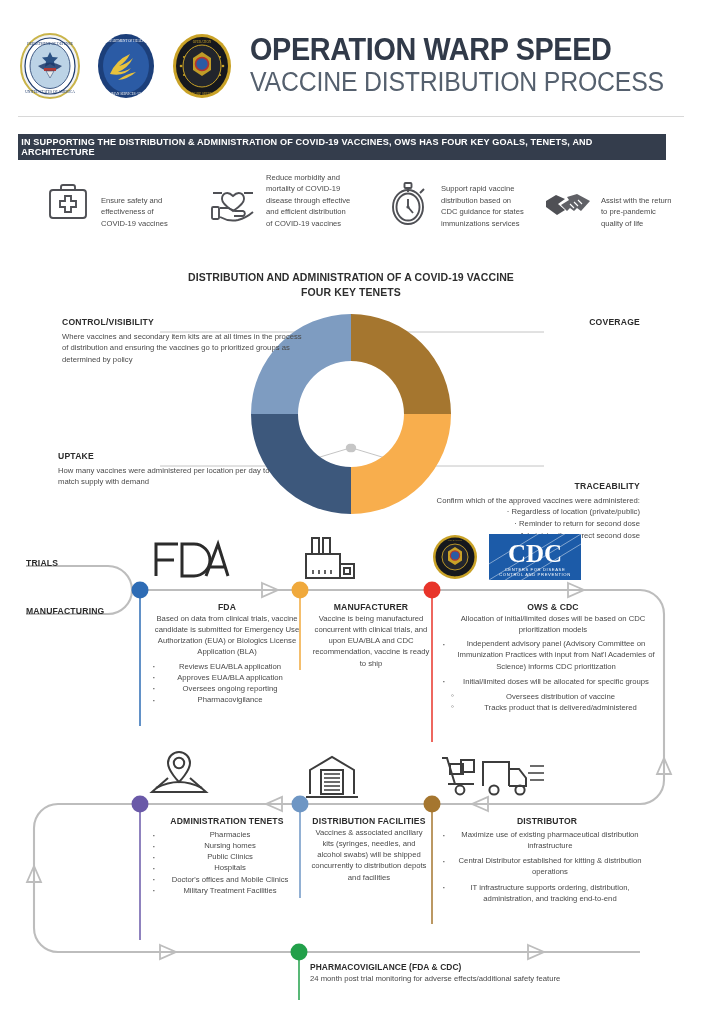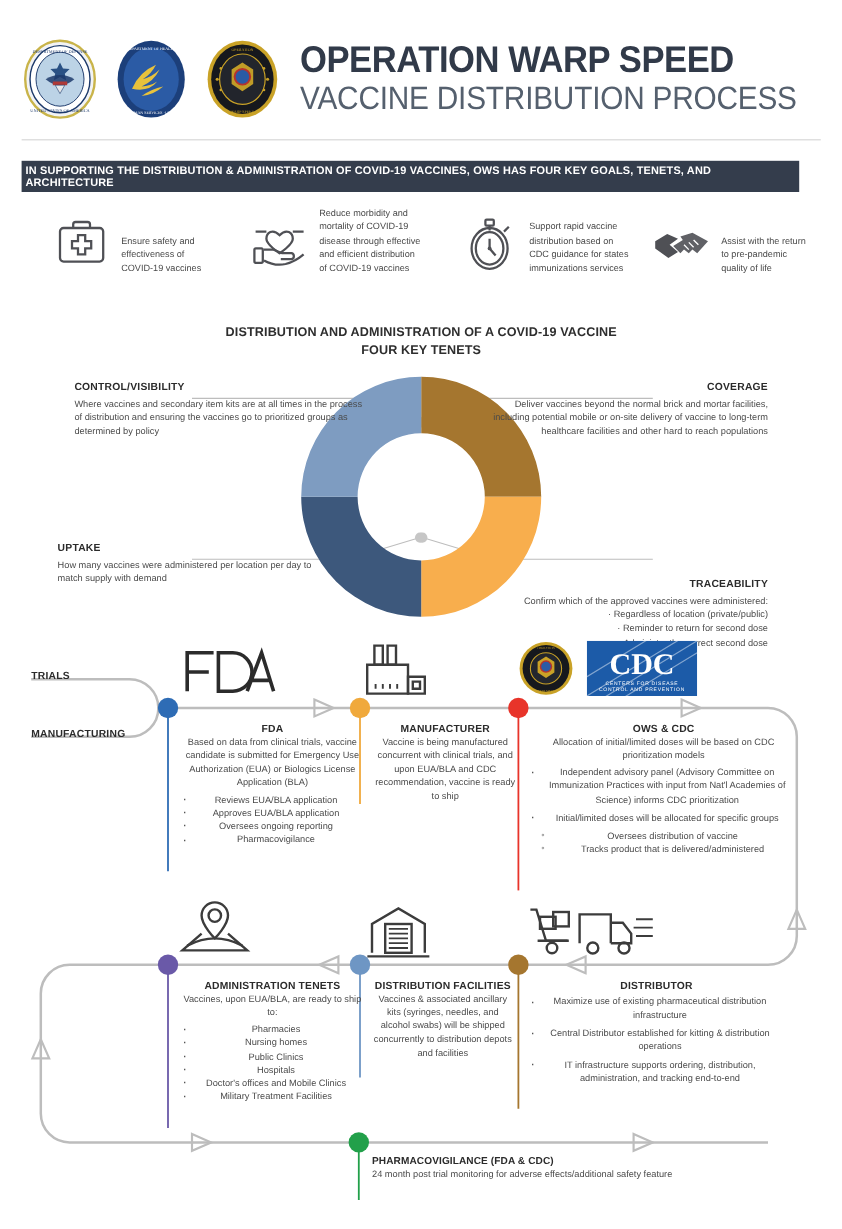--- a/index.html
+++ b/index.html
@@ -49,21 +49,21 @@
   .donut{position:absolute;left:249px;top:312px;width:204px;height:204px;}
   .donut svg{display:block;}
   .leaders{position:absolute;left:0;top:300px;width:702px;height:230px;pointer-events:none;}
 
   .tlab{position:absolute;font-size:7.7px;line-height:1.5;color:#4a4a4a;}
   .tlab .th{font-size:8.6px;font-weight:bold;color:#2b2b2b;letter-spacing:0.2px;display:block;margin-bottom:2px;}
   .tl-left{text-align:left;}
   .tl-right{text-align:right;}
   #tenet-control{left:62px;top:316px;width:244px;}
   #tenet-coverage{left:400px;top:316px;width:240px;}
-  #tenet-uptake{left:48px;top:450px;width:230px;}
+  #tenet-uptake{left:58px;top:450px;width:230px;}
   #tenet-trace{left:395px;top:450px;width:245px;margin-top:30px;}
 
   
   .flow{position:absolute;left:0;top:530px;width:702px;height:494px;}
   .flow svg.wires{position:absolute;left:0;top:0;}
 
   .stage{position:absolute;text-align:center;}
   .stage .sh{font-size:8.6px;font-weight:bold;color:#2b2b2b;letter-spacing:0.15px;margin-bottom:1px;}
   .stage .sb{font-size:7.7px;line-height:1.45;color:#4a4a4a;}
   .stage ul{margin:3px 0 0 0;padding:0;list-style:none;}
@@ -255,21 +255,20 @@
     </svg>
   </div>
 
   <div class="tlab tl-left" id="tenet-control">
     <span class="th">CONTROL/VISIBILITY</span>
     <span>Where vaccines and secondary item kits are at all times in the process of distribution and ensuring the vaccines go to prioritized groups as determined by policy</span>
   </div>
 
   <div class="tlab tl-right" id="tenet-coverage">
     <span class="th">COVERAGE</span>
-    <span>Deliver vaccines beyond the normal brick and mortar facilities, including potential mobile or on-site delivery of vaccine to long-term healthcare facilities and other hard to reach populations</span>
   </div>
 
   <div class="tlab tl-left" id="tenet-uptake">
     <span class="th">UPTAKE</span>
     <span>How many vaccines were administered per location per day to match supply with demand</span>
   </div>
 
   <div class="tlab tl-right" id="tenet-trace">
     <span class="th">TRACEABILITY</span>
     <span>Confirm which of the approved vaccines were administered:</span>
@@ -439,21 +438,20 @@
         <li>Initial/limited doses will be allocated for specific groups</li>
       </ul>
       <ul class="hollow">
         <li>Oversees distribution of vaccine</li>
         <li>Tracks product that is delivered/administered</li>
       </ul>
     </div>
 
     <div class="stage" style="left:152px;top:286px;width:150px;">
       <div class="sh">ADMINISTRATION TENETS</div>
-      <div class="sb">Vaccines, upon EUA/BLA, are ready to ship to:</div>
       <ul>
         <li>Pharmacies</li>
         <li>Nursing homes</li>
         <li>Public Clinics</li>
         <li>Hospitals</li>
         <li>Doctor's offices and Mobile Clinics</li>
         <li>Military Treatment Facilities</li>
       </ul>
     </div>
 

